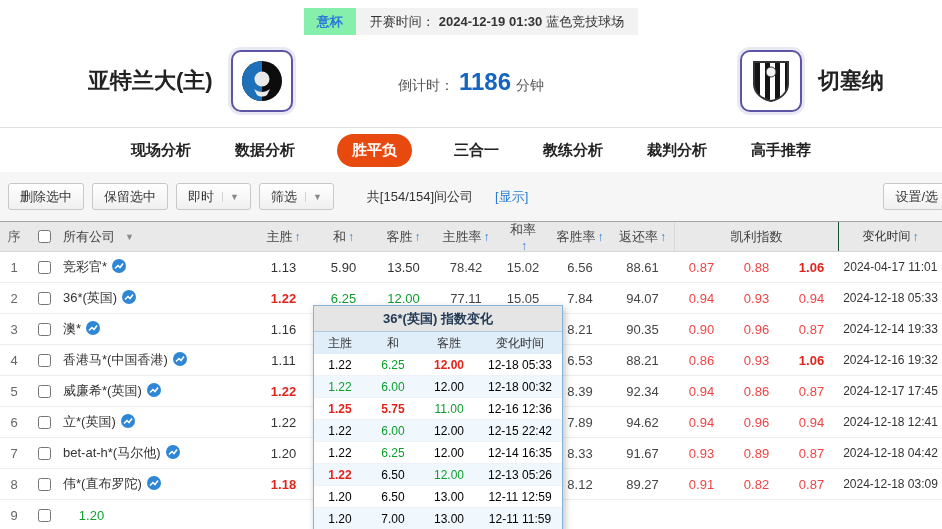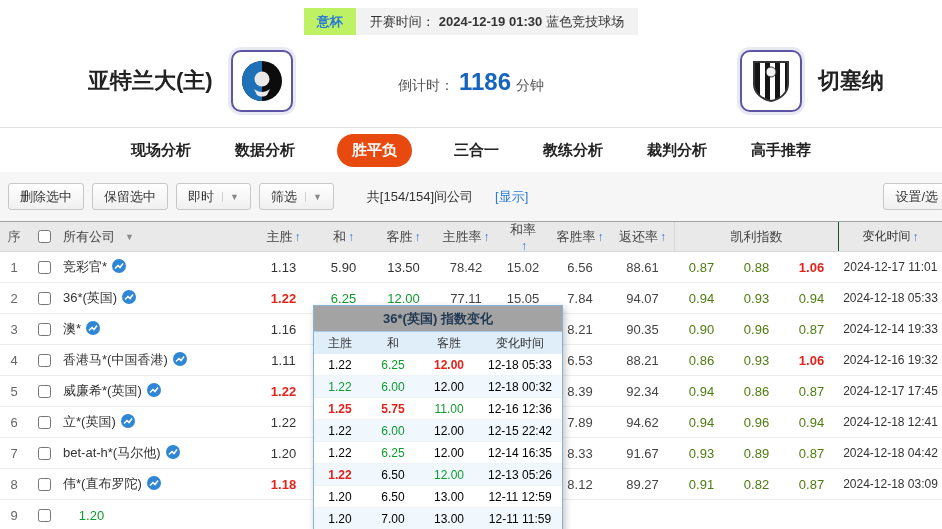--- a/index.html
+++ b/index.html
@@ -3,21 +3,21 @@
 <meta charset="utf-8">
 <style>
   * { box-sizing: border-box; margin: 0; padding: 0; }
   html, body { width: 942px; height: 529px; overflow: hidden; background: #fff;
     font-family: "Liberation Sans", "DejaVu Sans", sans-serif; position: relative; }
 
   
   .top-section { height: 128px; border-bottom: 1px solid #e0e0e0; position: relative; background: #fff; }
   .topbar { position: absolute; top: 8px; left: 0; width: 100%; display: flex; justify-content: center; }
   .topbar-inner { display: flex; height: 27px; font-size: 13px; }
-  .league-badge { background: #bef264; color: #2b7bd4; font-weight: bold; display: flex; align-items: center; padding: 0 13px; }
+  .league-badge { background: #86efac; color: #2b7bd4; font-weight: bold; display: flex; align-items: center; padding: 0 13px; }
   .kickoff { background: #f2f2f2; color: #333; display: flex; align-items: center; padding: 0 14px; gap: 4px; }
   .kickoff .ktime { font-weight: bold; }
   .match { position: absolute; top: 40px; left: 0; right: 0; height: 88px; }
   .home { position: absolute; left: 88px; top: 10px; display: flex; align-items: center; gap: 18px; }
   .away { position: absolute; right: 58px; top: 10px; display: flex; align-items: center; gap: 16px; }
   .team-name { font-size: 22px; font-weight: bold; color: #222; }
   .logo { width: 62px; height: 62px; border: 2px solid #5d54a4; border-radius: 10px; background: #fff;
     display: flex; align-items: center; justify-content: center; box-shadow: 0 0 0 3px #e9e9f4; }
   .countdown { position: absolute; left: 0; right: 0; top: 28px; text-align: center; }
   .cd-label, .cd-unit { font-size: 14px; color: #555; }
@@ -49,33 +49,33 @@
   .c-no { width: 28px; text-align: center; color: #666; }
   .c-cb { width: 32px; display: flex; justify-content: center; align-items: center; }
   .c-company { width: 192px; display: flex; align-items: center; gap: 5px; padding-left: 3px; }
   .c-home, .c-away { width: 63px; text-align: center; }
   .c-draw { width: 57px; text-align: center; }
   .c-hr { width: 62px; text-align: center; color: #444; }
   .c-dr { width: 52px; text-align: center; color: #444; flex-direction: column; }
   .c-ar { width: 62px; text-align: center; color: #444; }
   .c-ret { width: 63px; text-align: center; color: #444; }
   .c-kelly { width: 165px; border-left: 1px solid #d8d8d8; border-right: 1px solid #14532d; }
-  .c-k { width: 55px; text-align: center; color: #4d7c0f; }
+  .c-k { width: 55px; text-align: center; color: #ef4444; }
   .c-time { width: 103px; text-align: center; font-size: 12px; color: #333; }
 
   .tbody .row { display: flex; align-items: center; height: 31px; background: #fff;
     border-bottom: 1px solid #ededed; font-size: 13px; color: #333; }
   .cname { cursor: pointer; }
   .red { color: #e2231a; font-weight: bold; }
   .green { color: #0f9c2f; font-weight: normal; }
 
   
   .popup { position: absolute; left: 313px; top: 305px; width: 250px; background: #fff;
     border: 1px solid #86b3da; box-shadow: 2px 3px 7px rgba(0,0,0,.25); z-index: 10; font-size: 12px; }
-  .popup-title { height: 26px; background: #a3a3a3; border-bottom: 1px solid #aac9e4;
+  .popup-title { height: 26px; background: #e5e5e5; border-bottom: 1px solid #aac9e4;
     display: flex; align-items: center; justify-content: center; font-size: 13px; font-weight: bold; color: #223a55; }
   .popup-head { display: flex; align-items: center; height: 22px; background: #e0eefa; color: #333; }
   .popup-row { display: flex; align-items: center; height: 22px; border-bottom: 1px solid #eef3f8; }
   .popup-body > div:nth-of-type(even) { background: #f0f7fd; }
   .pc-home { width: 52px; text-align: center; }
   .pc-draw { width: 54px; text-align: center; }
   .pc-away { width: 58px; text-align: center; }
   .pc-time { width: 84px; text-align: center; }
 </style>
 </head>
@@ -227,21 +227,21 @@
       <div class="c-home">1.13</div>
       <div class="c-draw">5.90</div>
       <div class="c-away">13.50</div>
       <div class="c-hr">78.42</div>
       <div class="c-dr">15.02</div>
       <div class="c-ar">6.56</div>
       <div class="c-ret">88.61</div>
       <div class="c-k">0.87</div>
       <div class="c-k">0.88</div>
       <div class="c-k red">1.06</div>
-      <div class="c-time">2024-12-17 11:01</div>
+      <div class="c-time">2024-04-17 11:01</div>
     </div>
 
     <div class="row">
       <div class="c-no">2</div>
       <div class="c-cb">
         <input type="checkbox" style="">
       </div>
       <div class="c-company">
         <span class="cname">36*(英国)</span>
         <span>

